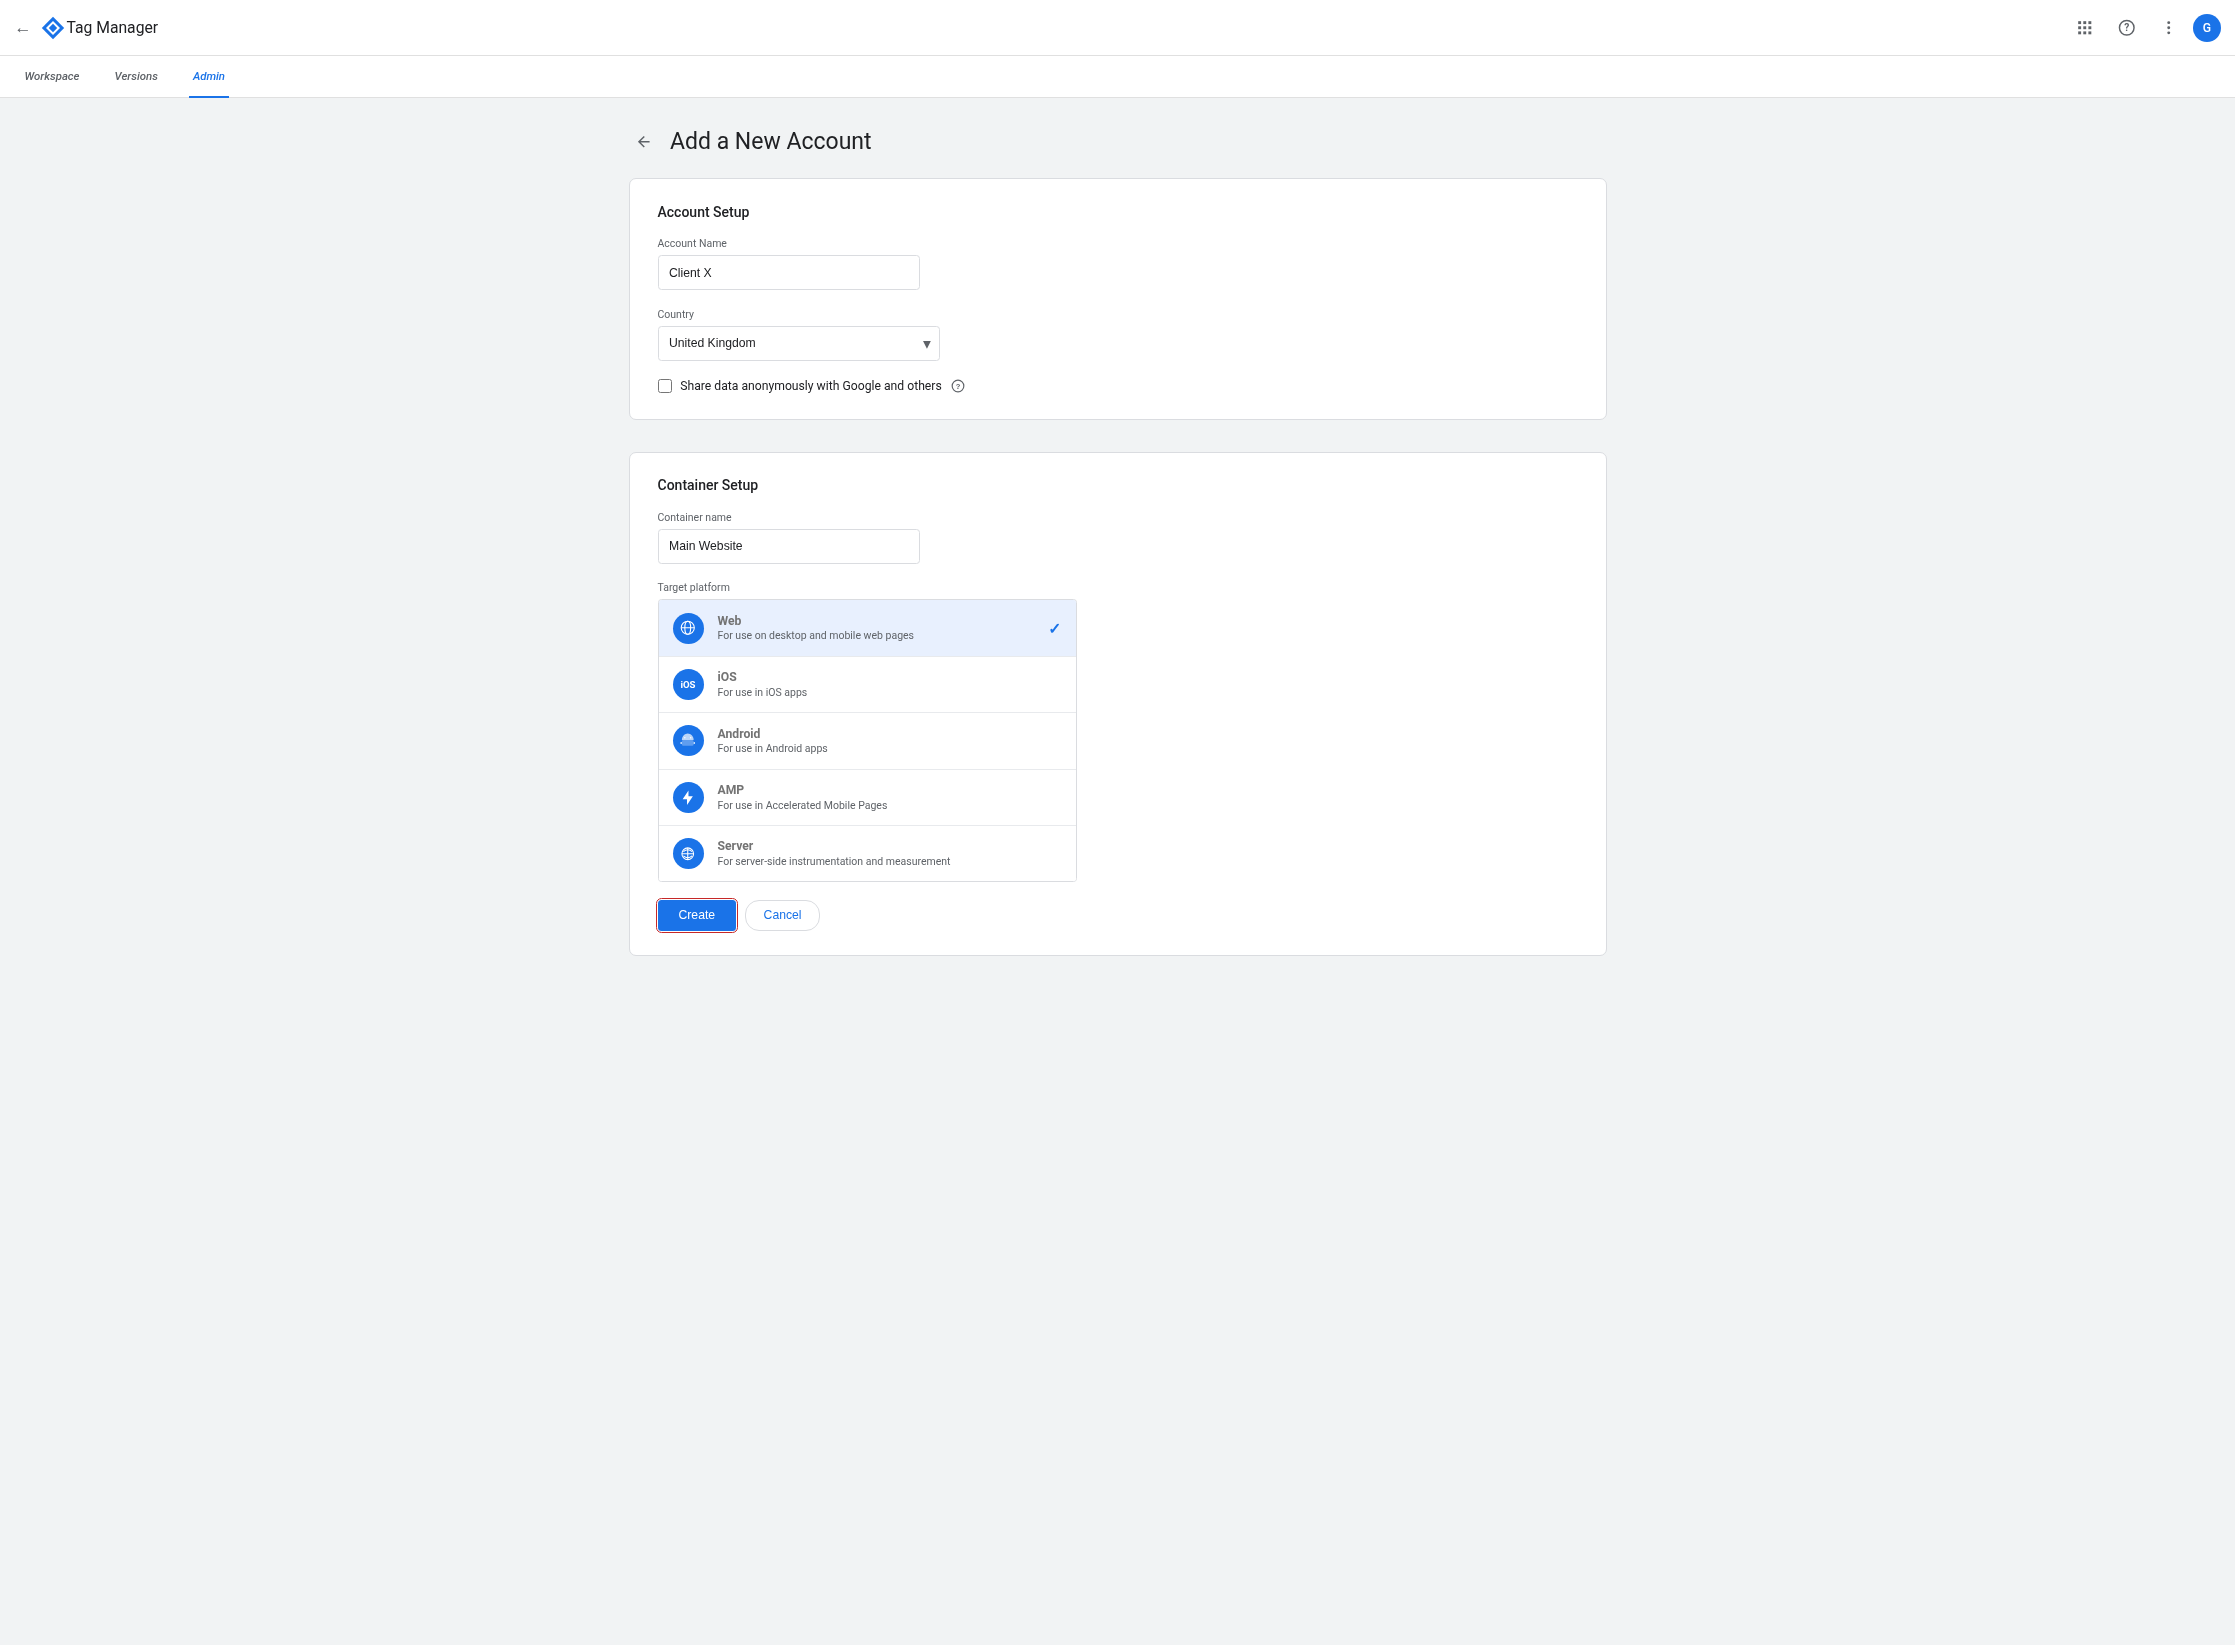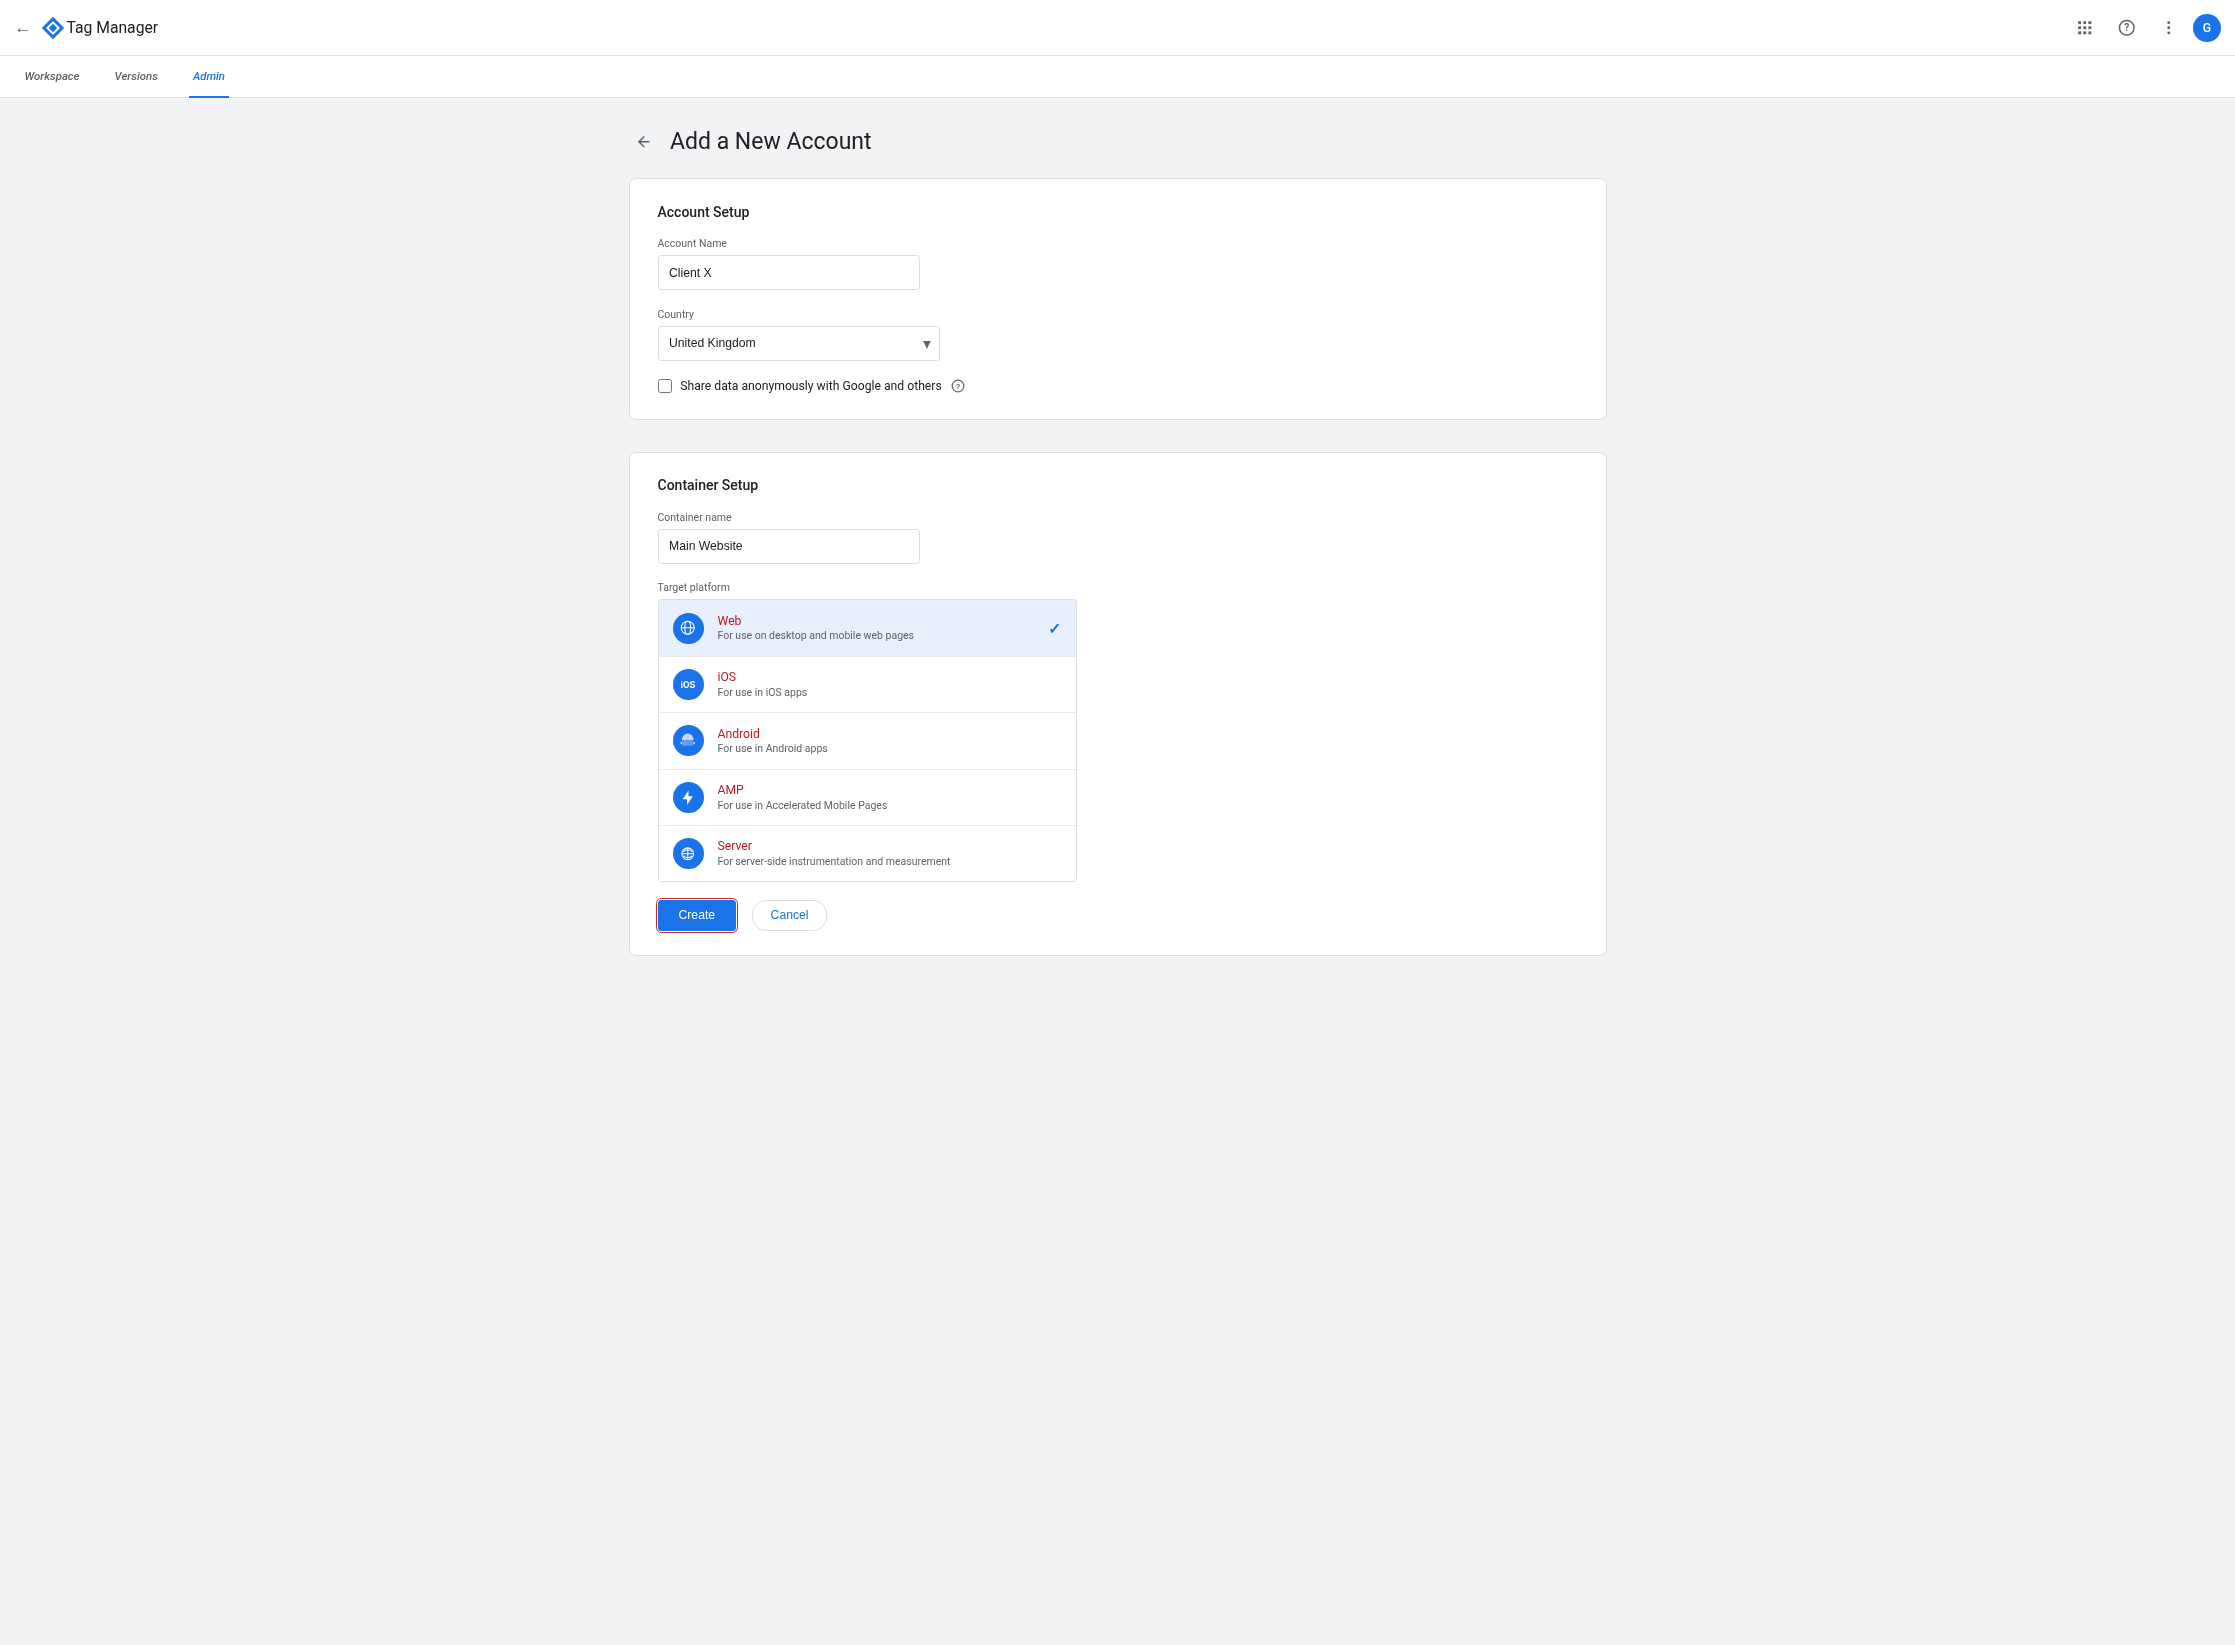--- a/index.html
+++ b/index.html
@@ -226,39 +226,39 @@
       color: #fff;
       font-size: 14px;
       flex-shrink: 0;
     }
     .platform-icon.android-icon { background: #1a73e8; }
     .platform-icon.amp-icon { background: #1a73e8; }
     .platform-icon.server-icon { background: #1a73e8; }
     .platform-text { flex: 1; }
     .platform-name {
       font-size: 12.2px;
-      font-weight: 400;
-      color: #b91c1c;
+      font-weight: 700;
+      color: #737373;
     }
     .platform-desc {
       font-size: 10.5px;
       color: #5f6368;
       margin-top: 1.7px;
     }
     .platform-check {
       color: #1a73e8;
       font-size: 15.7px;
       font-weight: bold;
     }
 
     
     .form-actions {
       display: flex;
       align-items: flex-end;
-      gap: 16px;
+      gap: 9px;
       margin-top: 7px;
     }
     .btn-create {
       background: #1a73e8;
       color: #fff;
       border: none;
       border-radius: 3.5px;
       padding: 0 21px;
       height: 31px;
       font-size: 12.2px;

